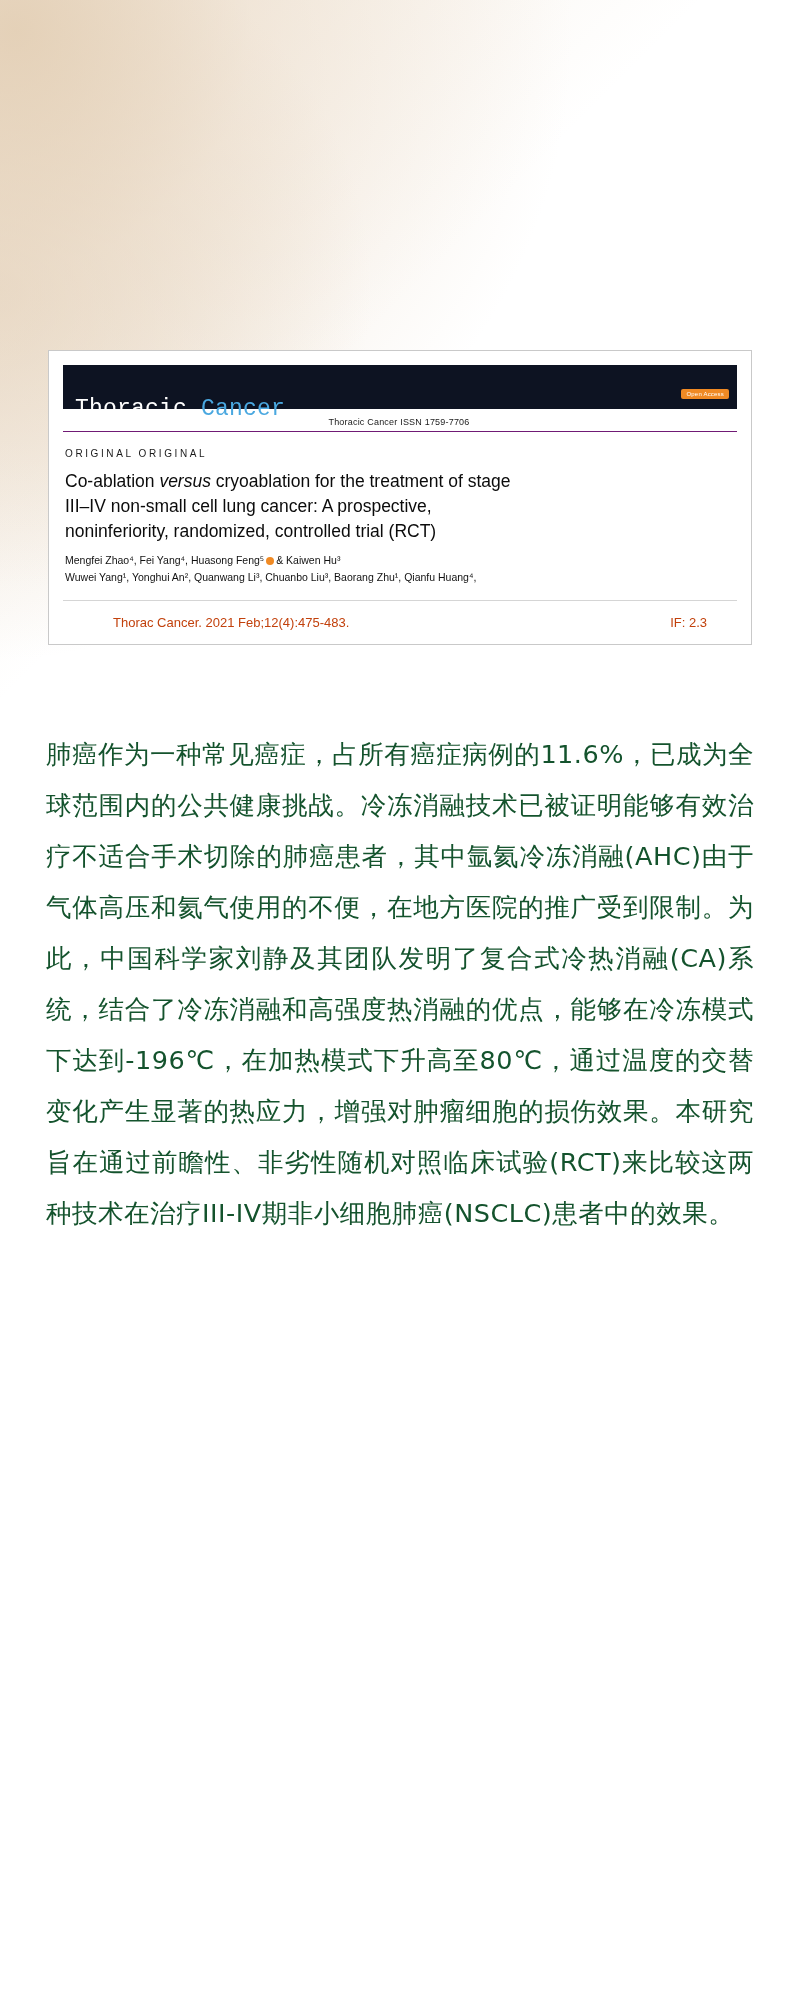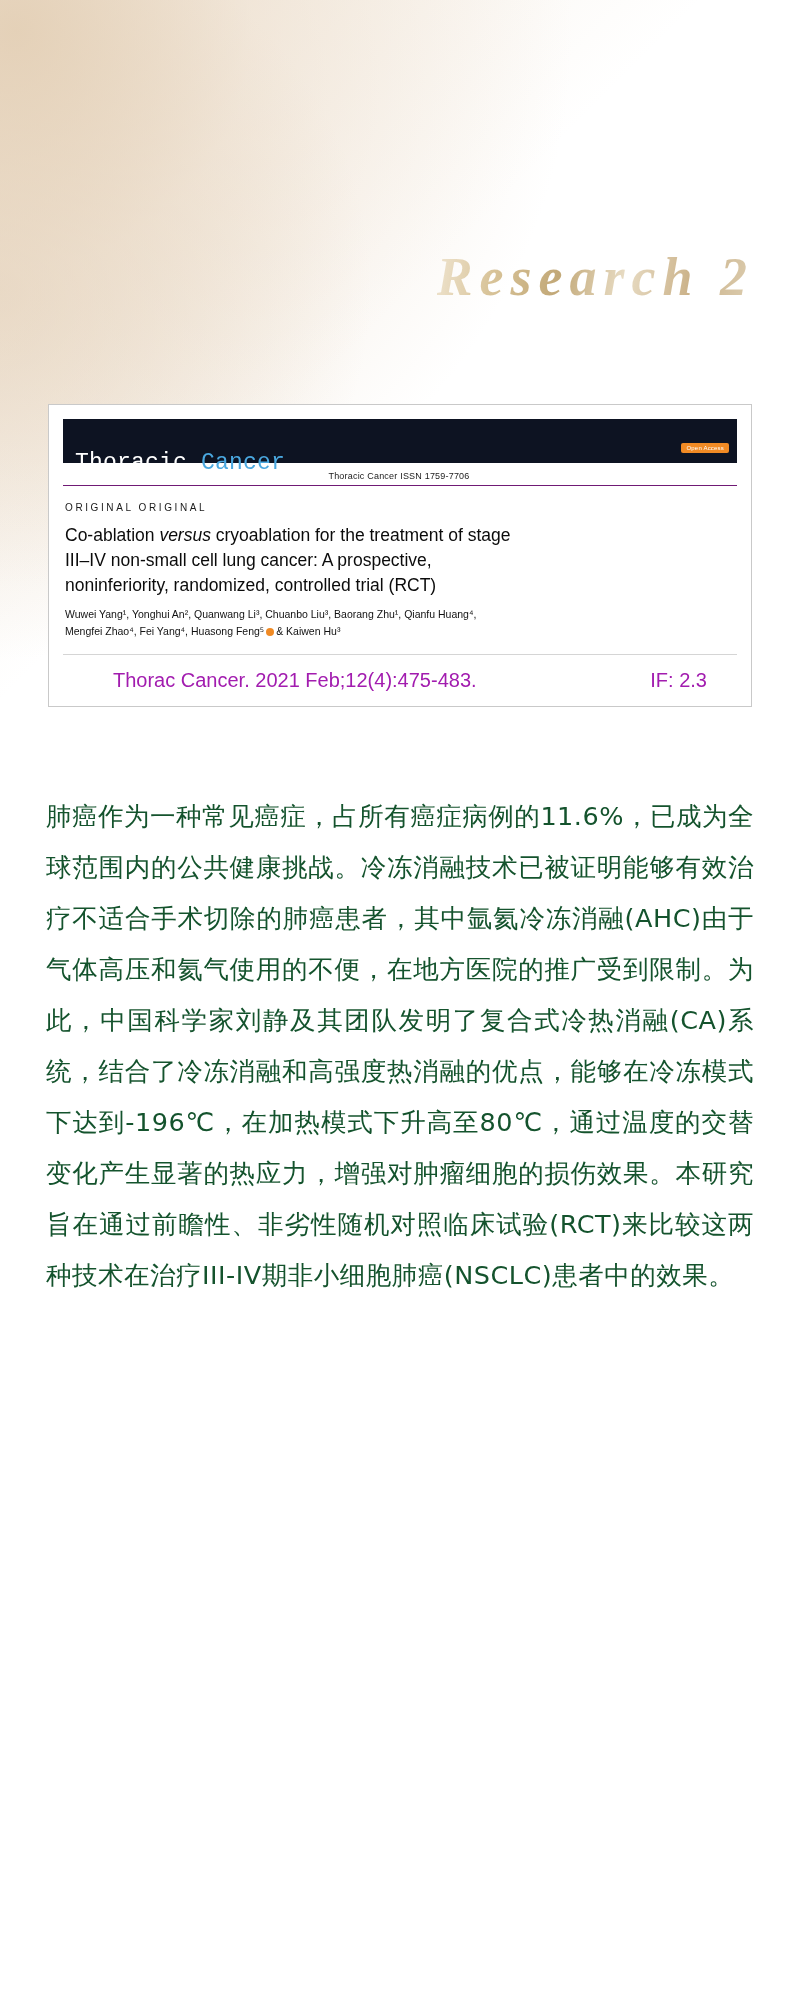--- a/index.html
+++ b/index.html
@@ -141,22 +141,22 @@
     vertical-align: -1px;
     margin: 0 2px;
   }
   .cite-row {
     display: flex;
     justify-content: space-between;
     align-items: baseline;
     border-top: 1px solid #d5d5d5;
     margin-top: 14px;
     padding: 14px 30px 4px 50px;
-    font-size: 20px;
-    color: #a21caf;
+    font-size: 13px;
+    color: #c2410c;
   }
 
   
   .body-text {
     margin: 84px 46px 60px 46px;
     font-family: "DejaVu Sans", "Liberation Sans", sans-serif;
     font-size: 25.5px;
     line-height: 2.0;
     color: #14532d;
     text-align: justify;
@@ -164,45 +164,44 @@
   }
 </style>
 </head>
 <body>
 
 <div class="bg-wash"></div>
 
 <div class="page">
 
   <div class="header">
-    <div class="research-script">Research 2</div>
   </div>
 
   <div class="card">
 
     <div class="journal-bar">
       <div class="journal-title"><span>Thoracic </span><span class="accent">Cancer</span></div>
       <div class="open-access">Open Access</div>
     </div>
 
     <div class="issn-line">Thoracic Cancer ISSN 1759-7706</div>
 
     <div class="article-type">ORIGINAL ORIGINAL</div>
 
     <div class="article-title">
       <span>Co-ablation </span><i>versus</i><span> cryoablation for the treatment of stage</span><br>
       <span>III–IV non-small cell lung cancer: A prospective,</span><br>
       <span>noninferiority, randomized, controlled trial (RCT)</span>
     </div>
 
     <div class="authors">
-      <div>Wuwei Yang¹, Yonghui An², Quanwang Li³, Chuanbo Liu³, Baorang Zhu¹, Qianfu Huang⁴,</div>
       <div>
         <span>Mengfei Zhao⁴, Fei Yang⁴, Huasong Feng⁵</span><span class="oa-dot"></span><span>&amp; Kaiwen Hu³</span>
       </div>
+      <div>Wuwei Yang¹, Yonghui An², Quanwang Li³, Chuanbo Liu³, Baorang Zhu¹, Qianfu Huang⁴,</div>
     </div>
 
     <div class="cite-row">
       <span>Thorac Cancer. 2021 Feb;12(4):475-483.</span>
       <span>IF: 2.3</span>
     </div>
 
   </div>
 
   <div class="body-text">肺癌作为一种常见癌症，占所有癌症病例的11.6%，已成为全球范围内的公共健康挑战。冷冻消融技术已被证明能够有效治疗不适合手术切除的肺癌患者，其中氩氦冷冻消融(AHC)由于气体高压和氦气使用的不便，在地方医院的推广受到限制。为此，中国科学家刘静及其团队发明了复合式冷热消融(CA)系统，结合了冷冻消融和高强度热消融的优点，能够在冷冻模式下达到-196℃，在加热模式下升高至80℃，通过温度的交替变化产生显著的热应力，增强对肿瘤细胞的损伤效果。本研究旨在通过前瞻性、非劣性随机对照临床试验(RCT)来比较这两种技术在治疗III-IV期非小细胞肺癌(NSCLC)患者中的效果。</div>

